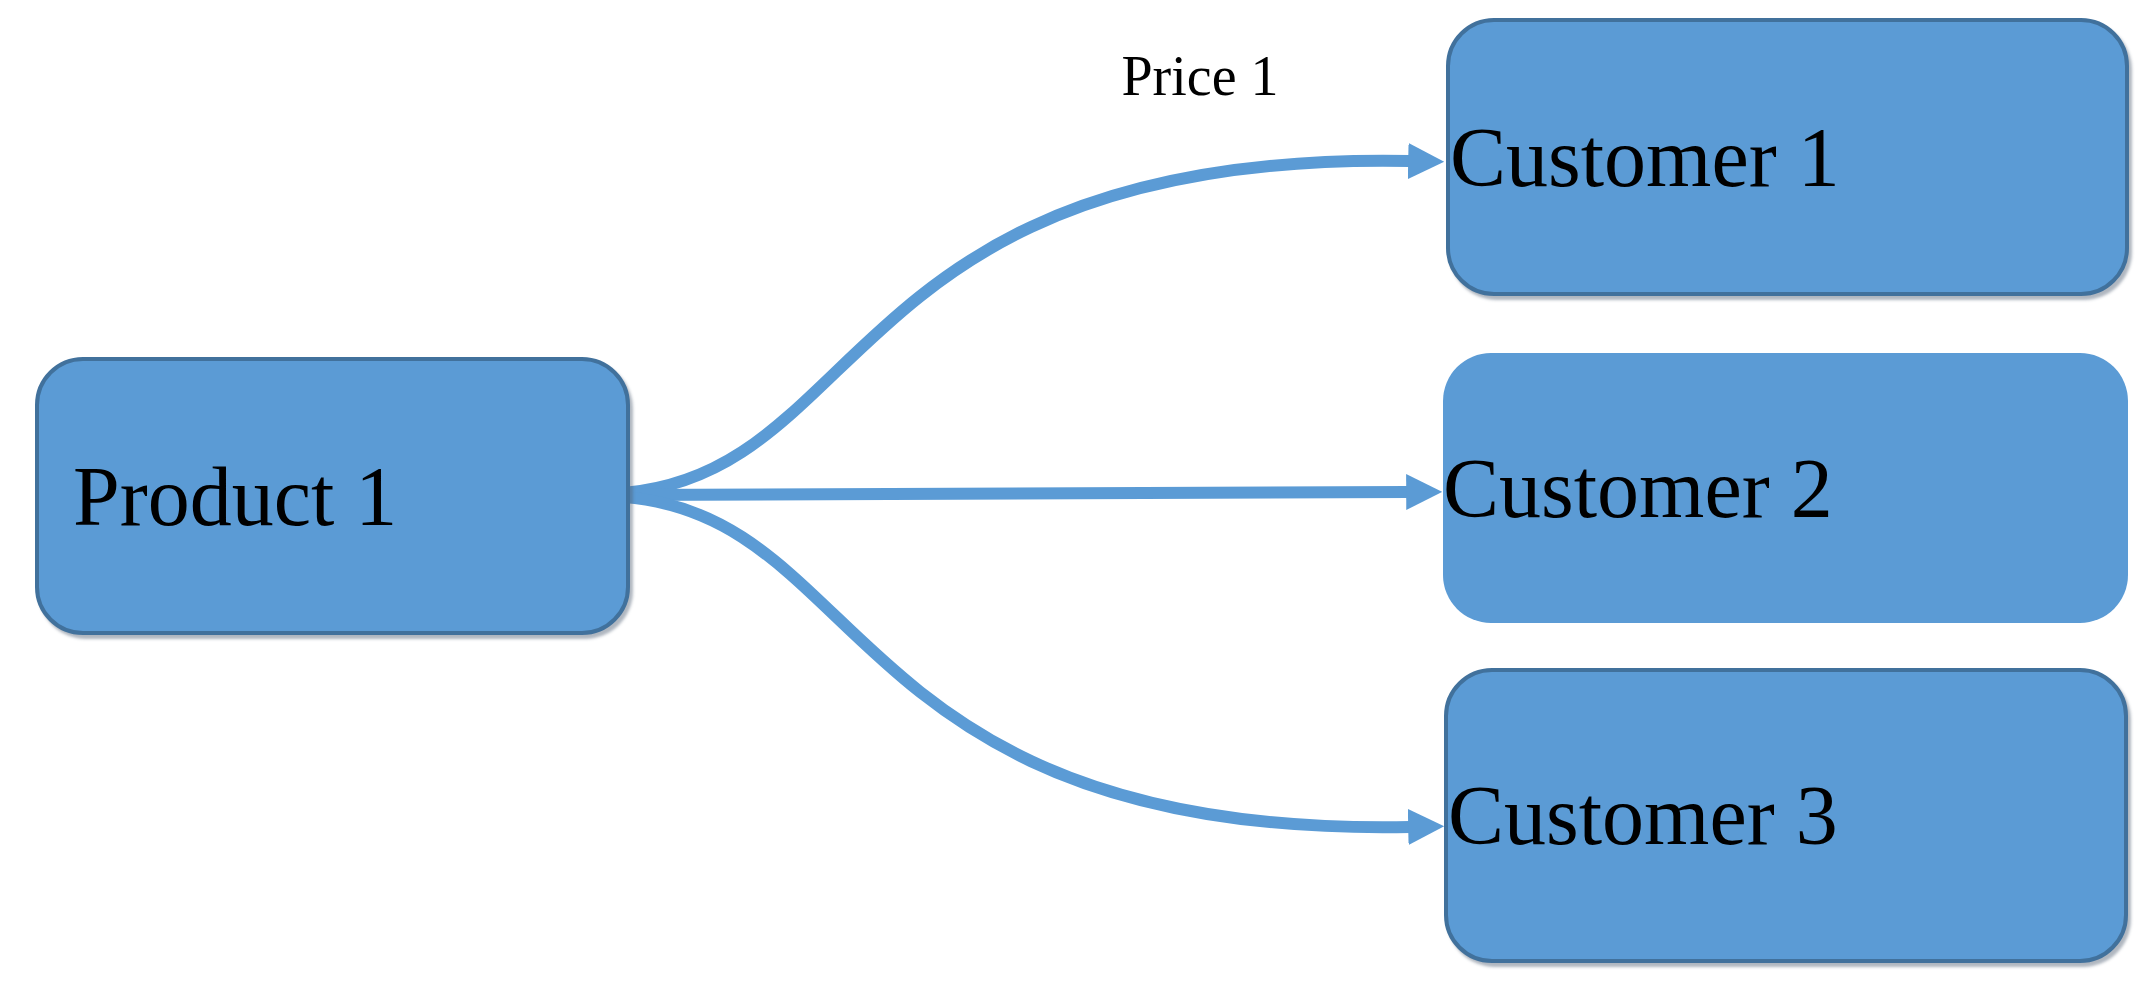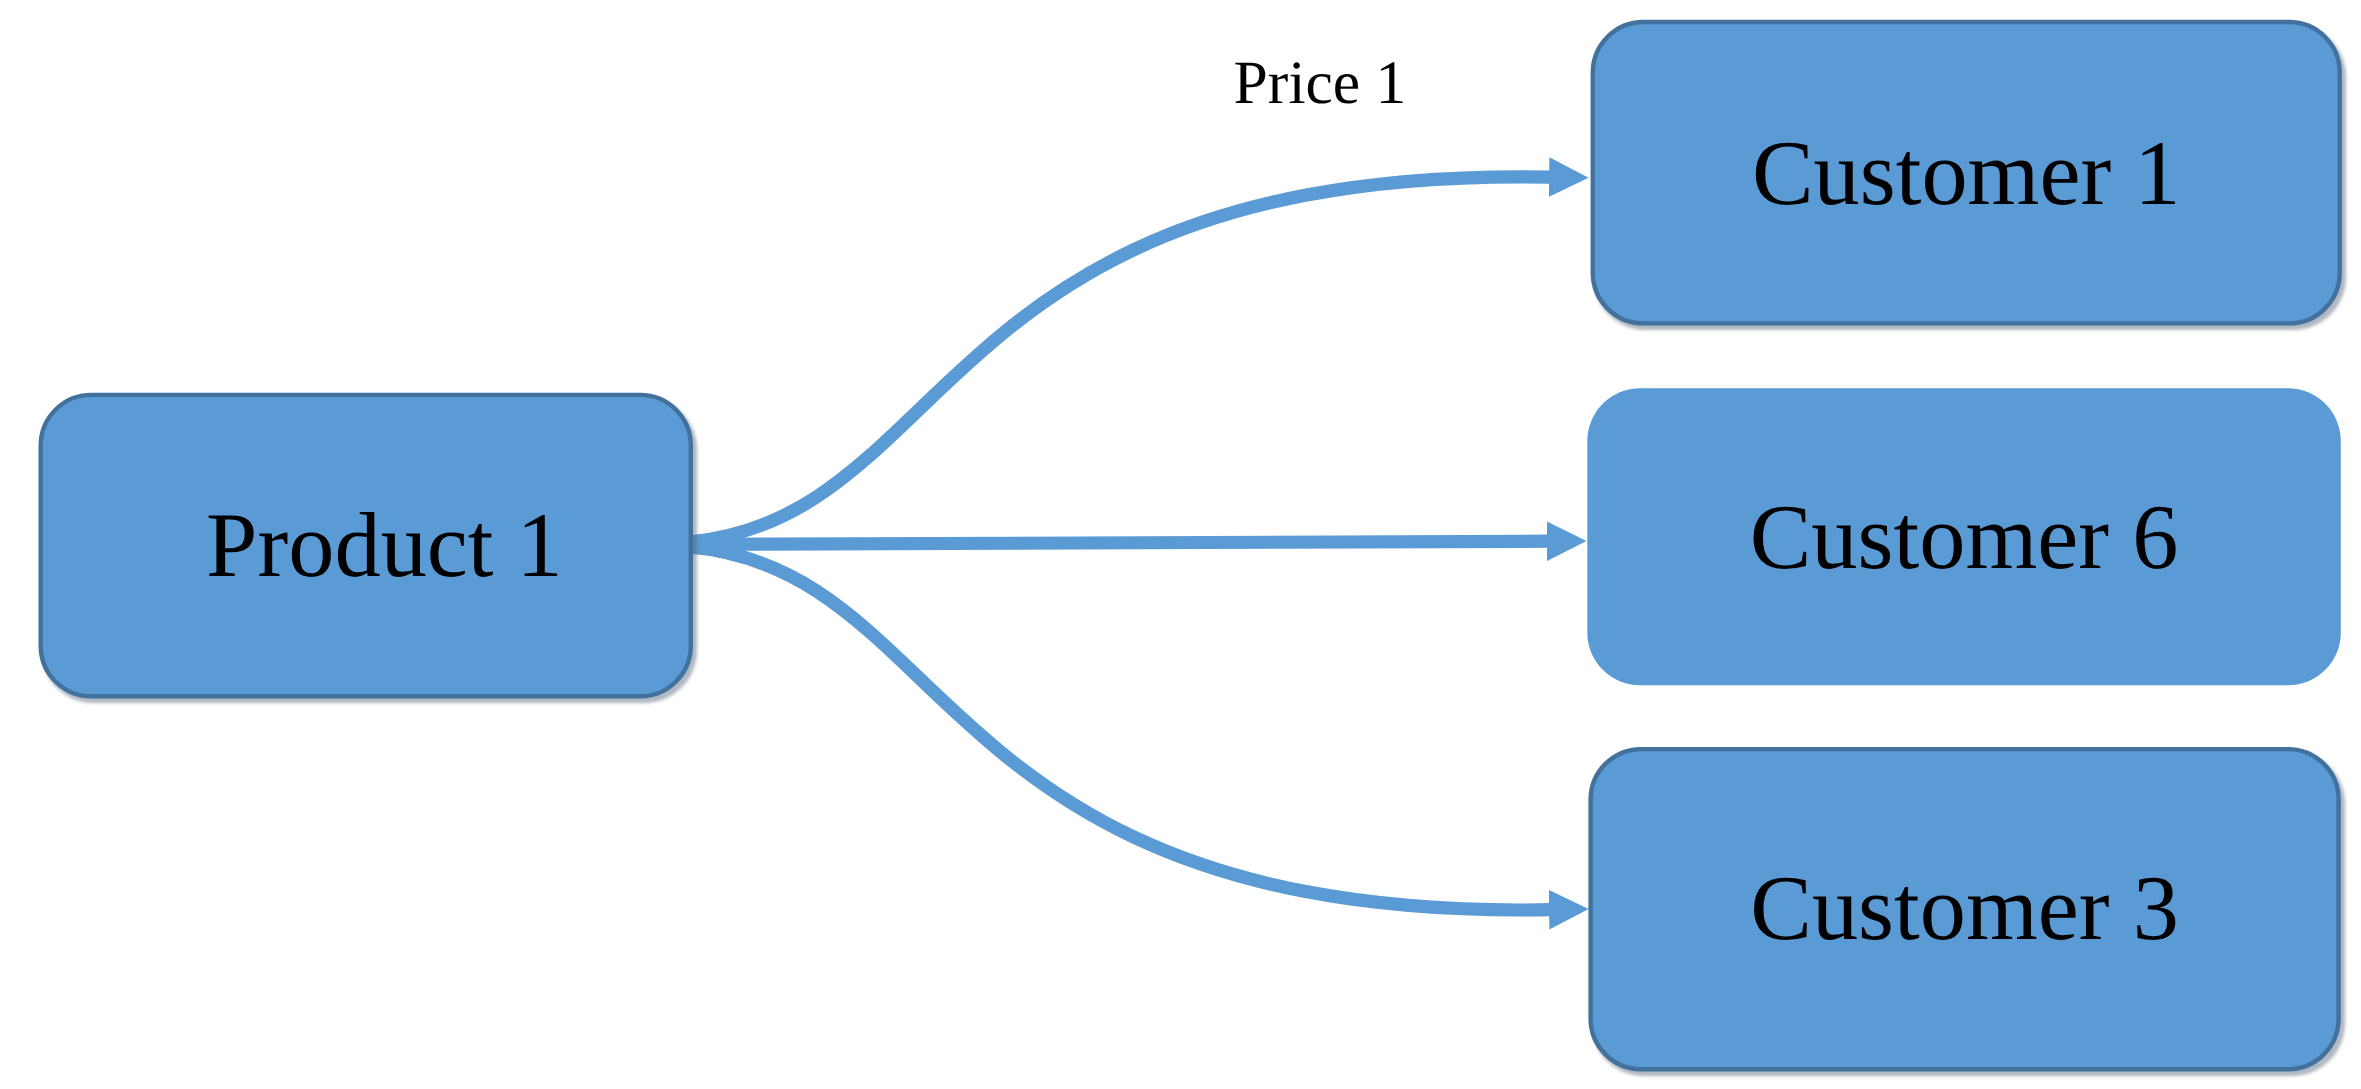--- a/index.html
+++ b/index.html
@@ -12,30 +12,30 @@
   }
   .arrow-layer{position:absolute;left:0;top:0;width:100%;height:100%;}
   .connector{fill:none;stroke:var(--arrow,#5B9BD5);stroke-width:12;}
   .arrowhead-fill{fill:var(--arrow,#5B9BD5);}
   .node{
     position:absolute;
     box-sizing:border-box;
     background:var(--fill,#5B9BD5);
     border:4px solid var(--edge,#41719C);
     border-radius:48px;
-    display:flex;align-items:center;justify-content:center;
+    display:flex;align-items:center;justify-content:flex-start;
     color:var(--text,#000);
     font-size:84px;
     box-shadow:3px 4px 3px rgba(80,95,115,0.45);
   }
   .node.no-border{border:none;box-shadow:none;}
   .node-product  {left:35px;  top:357px; width:595px; height:278px;padding-left:34px;}
   .node-customer1{left:1446px;top:18px;  width:683px; height:278px;}
   .node-customer2{left:1443px;top:353px; width:685px; height:270px;}
-  .node-customer3{left:1444px;top:668px; width:684px; height:295px;margin-top:11px;}
+  .node-customer3{left:1444px;top:668px; width:684px; height:295px;}
   .edge-label{
     position:absolute;
     width:440px;
     text-align:center;
     color:var(--text,#000);
     font-size:56px;
     line-height:1;
   }
   .edge-label-1{left:980px;top:48px;}
   .edge-label-2{left:986px;top:378px;}
@@ -59,21 +59,21 @@
 
   <div class="node node-product">
     <span>Product 1</span>
   </div>
 
   <div class="node node-customer1">
     <span>Customer 1</span>
   </div>
 
   <div class="node node-customer2 no-border">
-    <span>Customer 6</span>
+    <span>Customer 2</span>
   </div>
 
   <div class="node node-customer3">
     <span>Customer 3</span>
   </div>
 
   <div class="edge-label edge-label-1">Price 1</div>
 
 </div>
 

